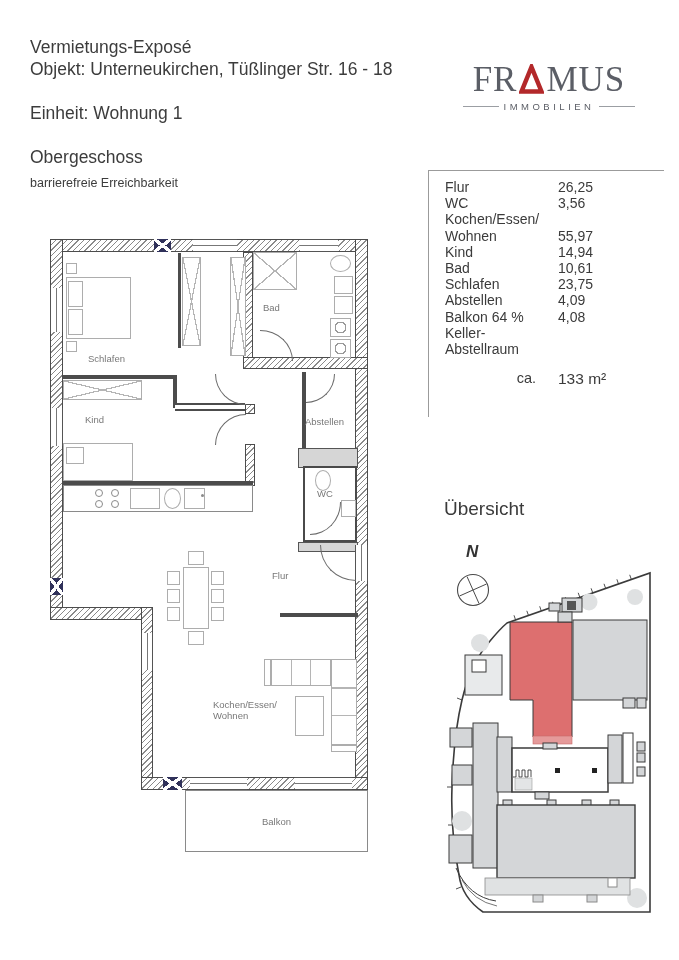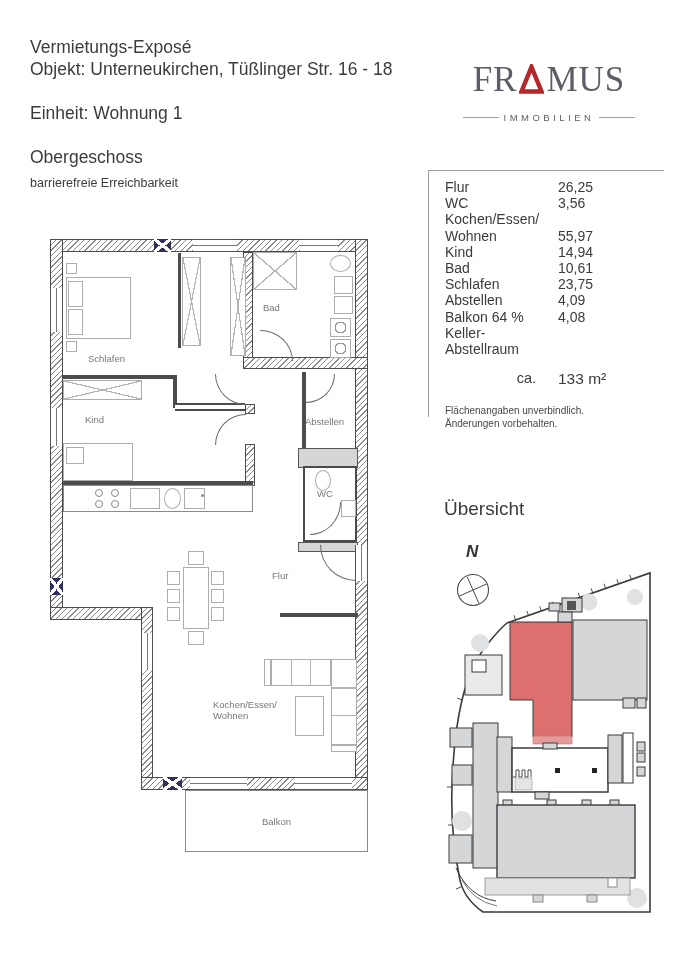--- a/index.html
+++ b/index.html
@@ -10,21 +10,21 @@
   .hdr{position:absolute;left:30px;top:36px;font-size:17.5px;line-height:22px;color:#3c3c3c;}
   .hdr .gap{height:22px;}
   .hdr .small{font-size:12.5px;margin-top:4px;}
   
   .logo{position:absolute;left:456px;top:58px;width:186px;}
   .logo-row{display:flex;justify-content:center;align-items:flex-end;height:42px;
             font-family:"Liberation Serif","DejaVu Serif",serif;font-size:35px;color:#5b5e66;letter-spacing:1px;}
   .logo-row svg{margin:0 2px 6px 2px;}
   .logo-sub{display:flex;align-items:center;justify-content:center;margin-top:1px;}
   .logo-sub .rule{width:36px;height:1px;background:#9b9ea3;}
-  .logo-sub .txt{font-size:9.5px;letter-spacing:3.5px;color:#5b5e66;margin:11px 5px;white-space:nowrap;}
+  .logo-sub .txt{font-size:9.5px;letter-spacing:3.5px;color:#5b5e66;margin:0 5px;white-space:nowrap;}
   
   .atable{position:absolute;left:428px;top:170px;width:236px;height:247px;
           border-top:1px solid #9b9b9b;border-left:1px solid #9b9b9b;box-sizing:border-box;
           padding:8px 0 0 16px;}
   .trow{display:grid;grid-template-columns:113px 1fr;font-size:14px;line-height:16.2px;}
   .ttotal{display:grid;grid-template-columns:113px 1fr;margin-top:13px;font-size:14.5px;}
   .ttotal .pfx{text-align:right;padding-right:22px;}
   .ttotal .val{font-weight:normal;font-size:15.5px;}
   .tnote{margin-top:16px;font-size:10px;line-height:13px;color:#474747;}
   
@@ -128,24 +128,20 @@
         <span>Balkon 64 %</span>
         <span>4,08</span>
       </div>
     <div class="trow">
         <span>Keller-Abstellraum</span>
         <span></span>
       </div>
     <div class="ttotal">
       <span class="pfx">ca.</span>
       <span class="val">133 m²</span>
-    </div>
-    <div class="tnote">
-      <div>Flächenangaben unverbindlich.</div>
-      <div>Änderungen vorbehalten.</div>
     </div>
   </div>
 
   <div id="plan" class="abs" style="left:0;top:0;width:679px;height:960px;">
 
     <div class="wh" style="left:50px;top:239px;width:318px;height:13px;"></div>
     <div class="wh" style="left:355px;top:239px;width:13px;height:551px;"></div>
     <div class="wh" style="left:50px;top:239px;width:13px;height:381px;"></div>
     <div class="wh" style="left:50px;top:607px;width:103px;height:13px;"></div>
     <div class="wh" style="left:141px;top:607px;width:12px;height:183px;"></div>

